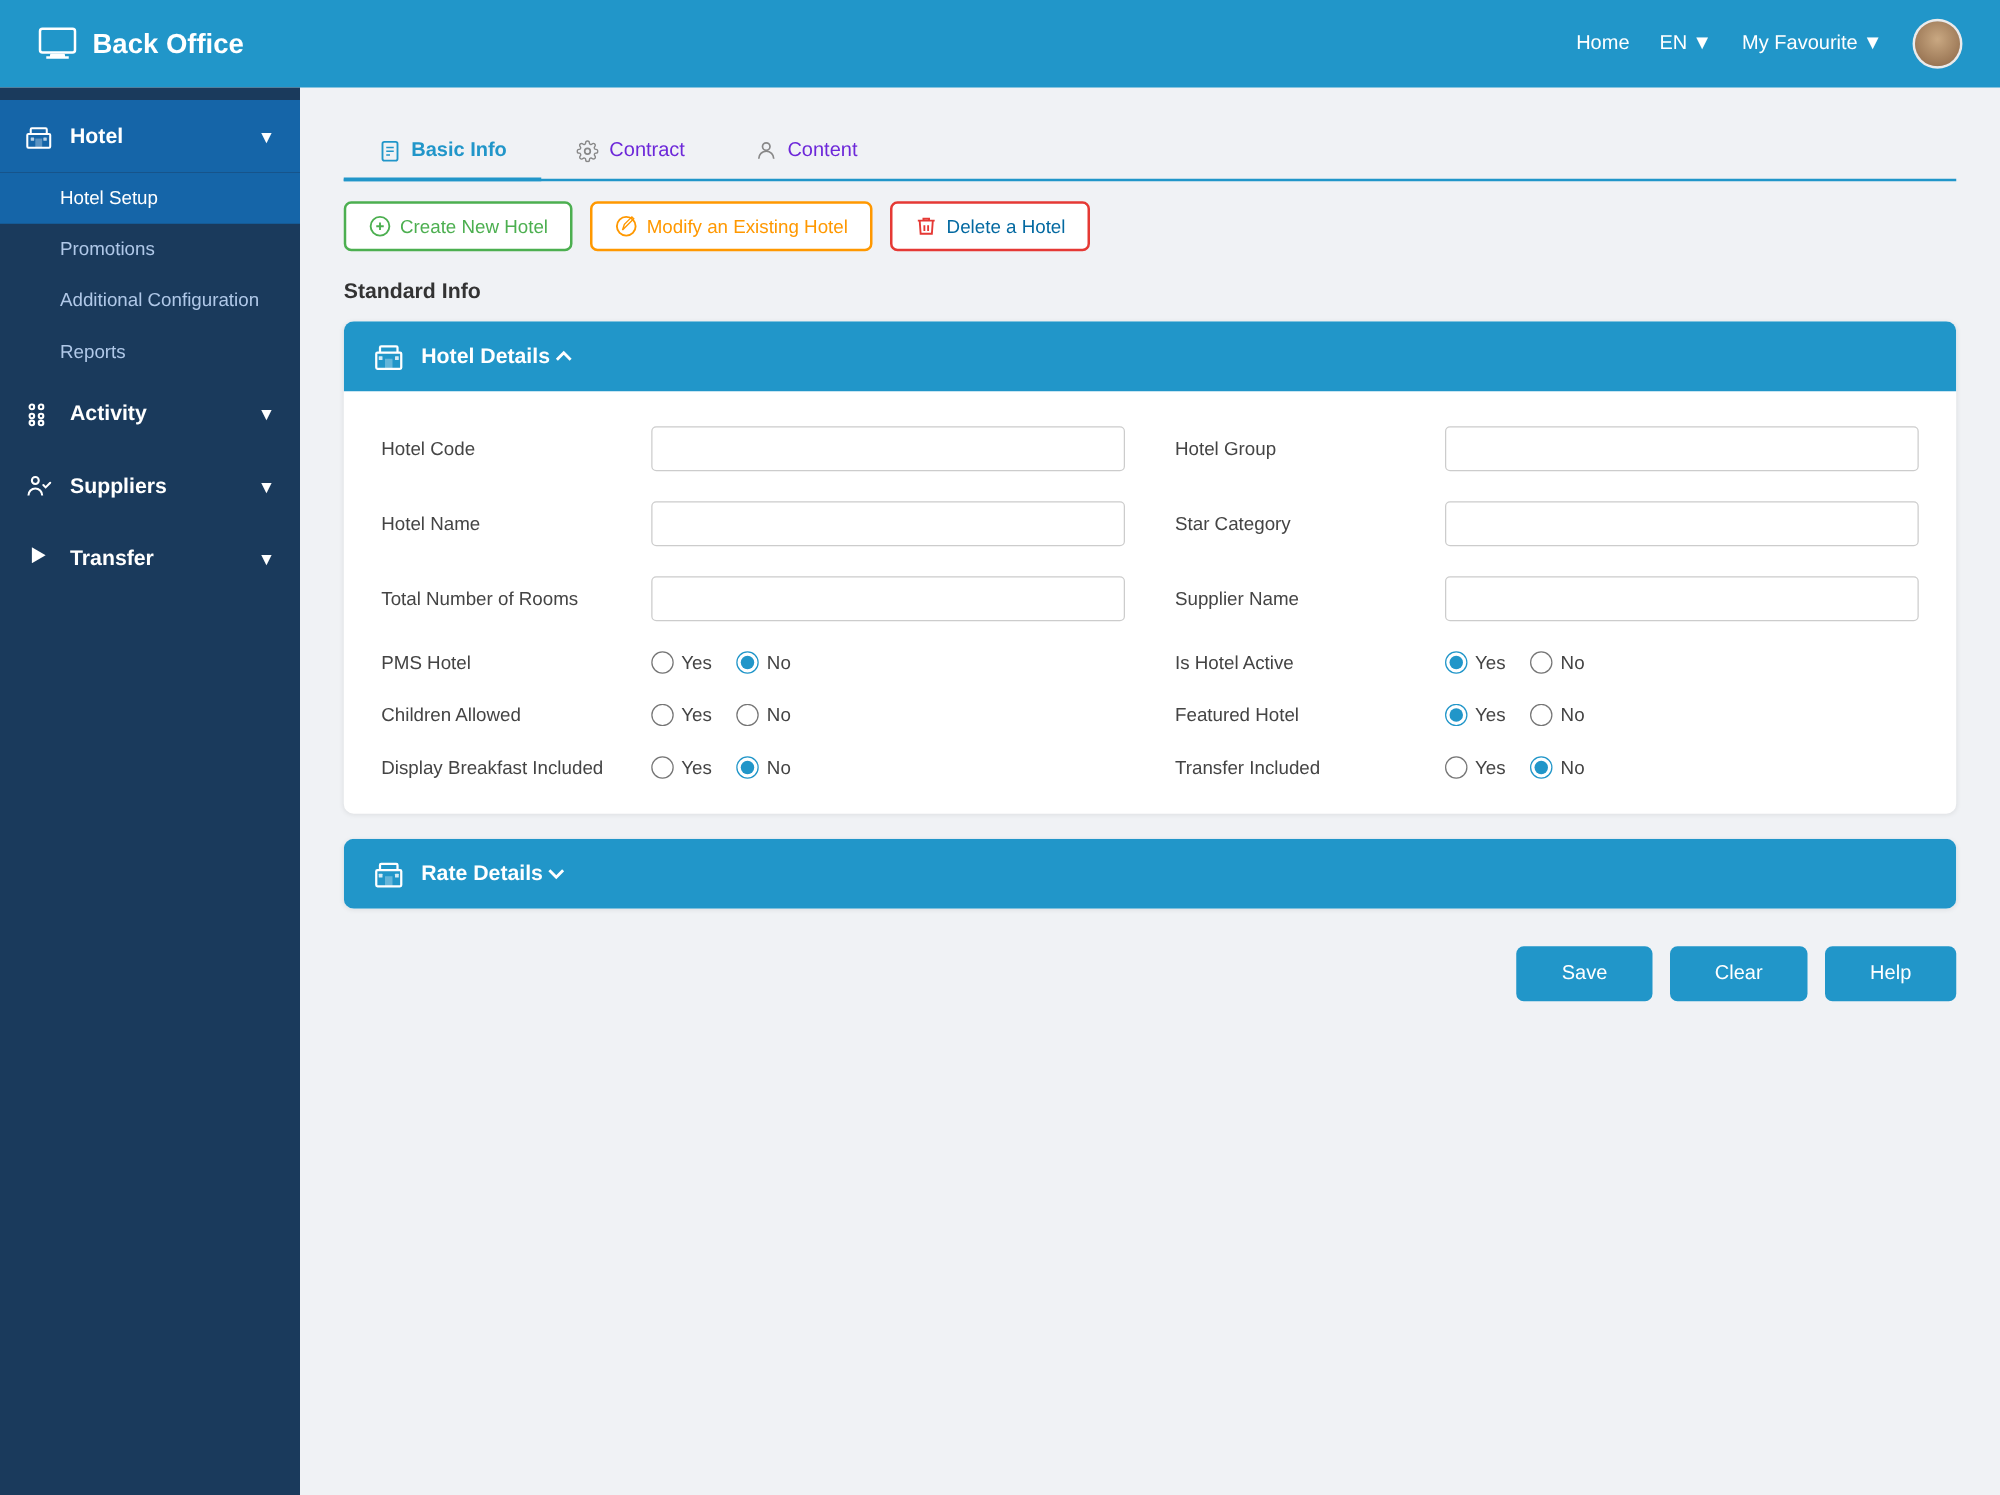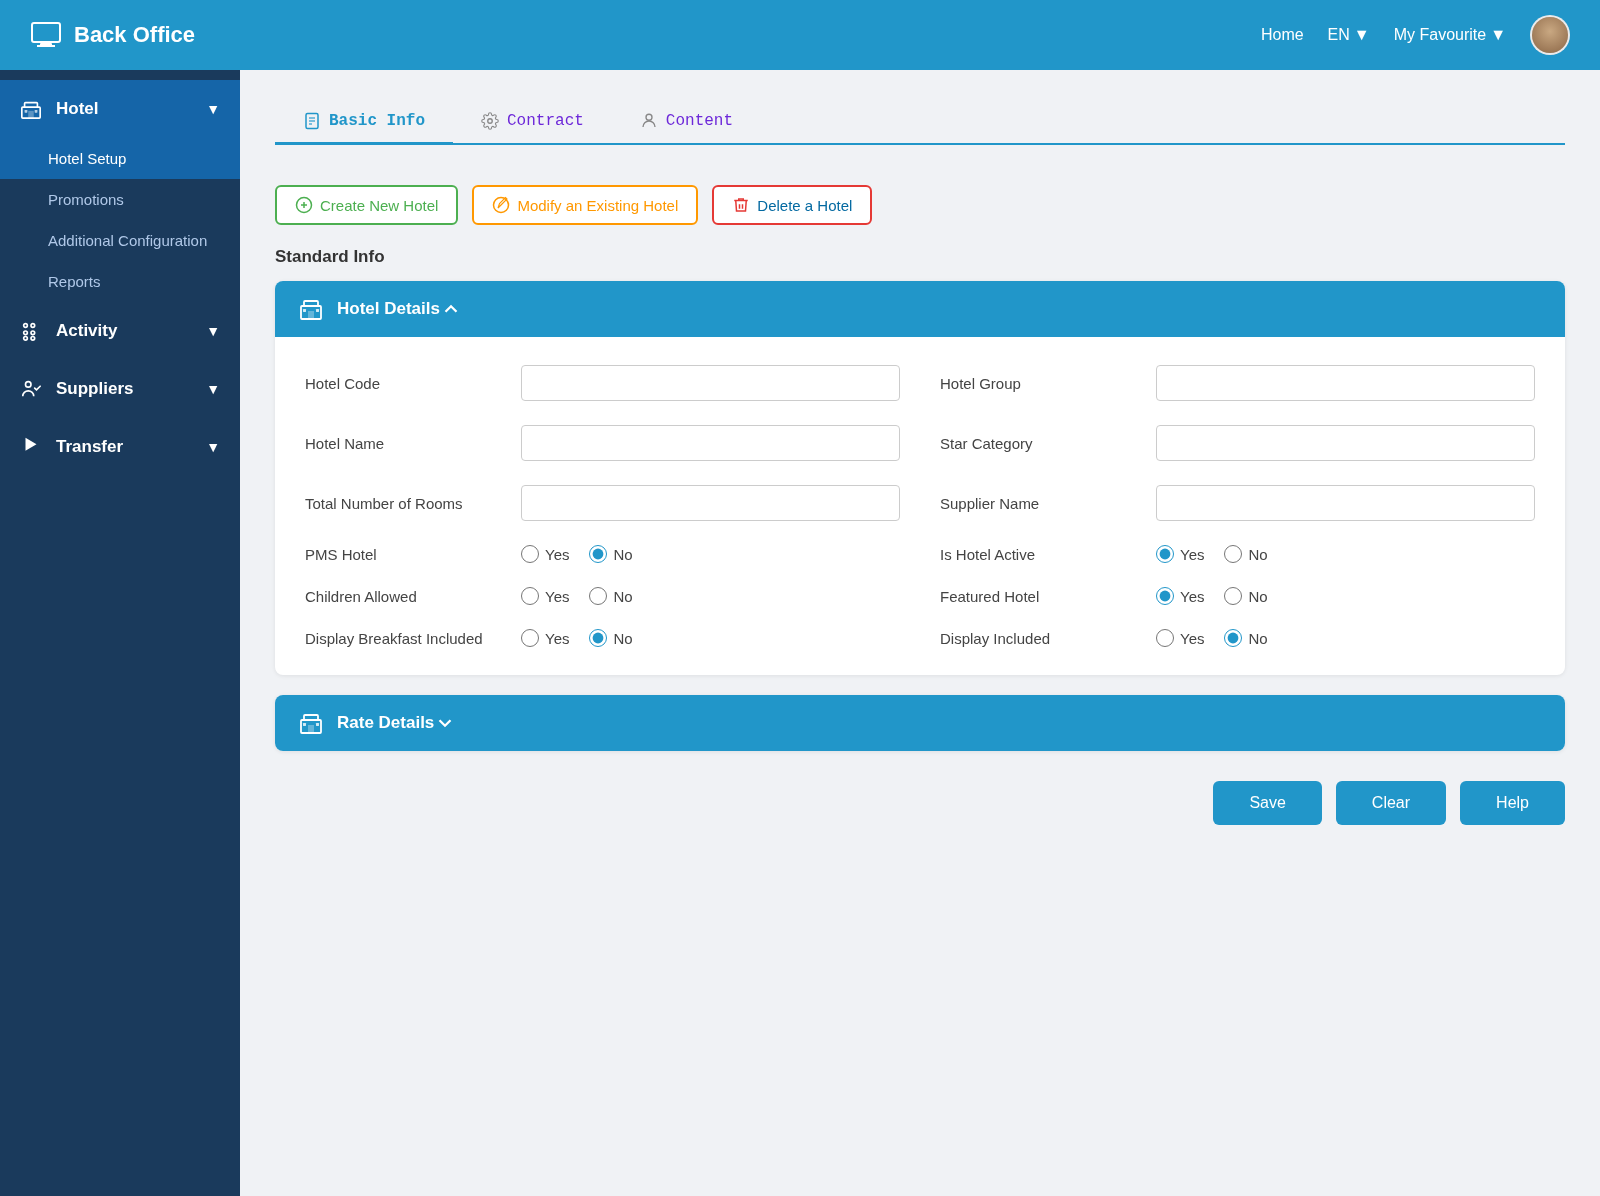--- a/index.html
+++ b/index.html
@@ -120,22 +120,21 @@
       flex: 1;
       padding: 30px 35px;
       overflow-y: auto;
     }
 
     
     .tabs {
       display: flex;
       align-items: center;
       border-bottom: 2px solid #2196c9;
-      margin-bottom: 40px;
-      font-family: Liberation Mono, monospace;
+      margin-bottom: 16px;
     }
     .tab {
       display: flex;
       align-items: center;
       gap: 8px;
       padding: 12px 28px;
       font-size: 16px;
       cursor: pointer;
       color: #6d28d9;
       border-bottom: 3px solid transparent;
@@ -575,21 +574,21 @@
                 <input type="radio" name="displayBreakfast" value="yes" style="">
                 <span>Yes</span>
               </label>
               <label class="radio-option">
                 <input type="radio" name="displayBreakfast" value="no" checked="" style="">
                 <span>No</span>
               </label>
             </div>
           </div>
           <div class="form-row">
-            <label class="form-label">Display Included</label>
+            <label class="form-label">Transfer Included</label>
             <div class="radio-group">
               <label class="radio-option">
                 <input type="radio" name="transferIncluded" value="yes" style="">
                 <span>Yes</span>
               </label>
               <label class="radio-option">
                 <input type="radio" name="transferIncluded" value="no" checked="" style="">
                 <span>No</span>
               </label>
             </div>

